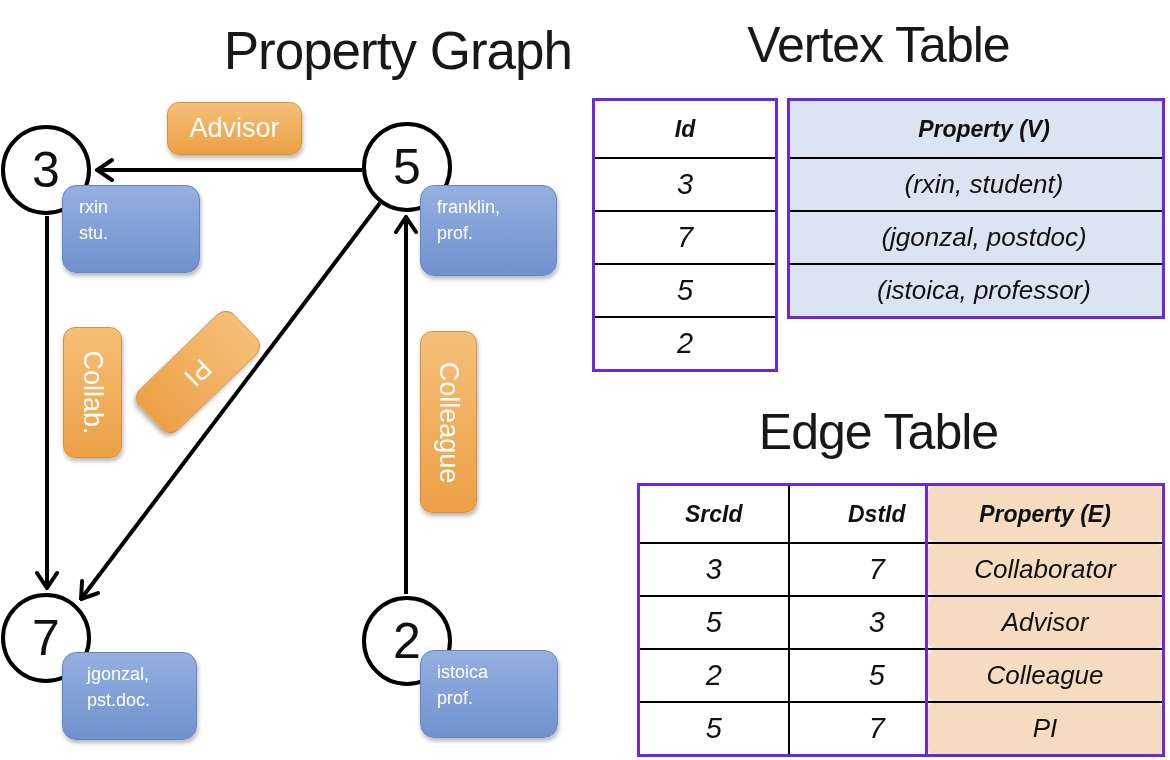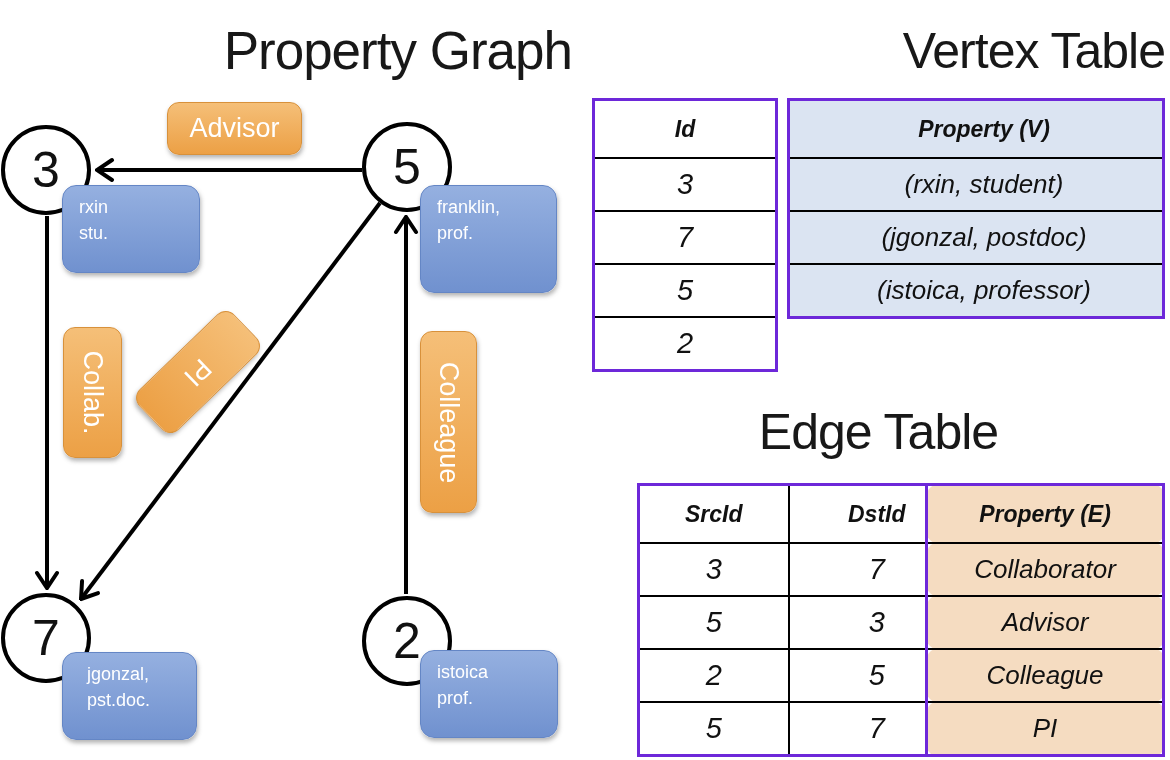--- a/index.html
+++ b/index.html
@@ -42,21 +42,21 @@
   td.prop{font-size:26px;}
   .bluefill th,.bluefill td{background:#dbe4f2;padding-left:16px;}
   .orangefill th,.orangefill td{background:#f5dcc1;border-radius:10px;}
 </style>
 </head>
 <body>
 
 <div class="canvas">
 
   <div class="title" style="left:0;top:20px;width:572px;font-size:53px;text-align:right;">Property Graph</div>
-  <div class="title" style="left:592px;top:22px;width:573px;text-align:right;">Vertex Table</div>
+  <div class="title" style="left:592px;top:16px;width:573px;">Vertex Table</div>
   <div class="title" style="left:592px;top:403px;width:573px;">Edge Table</div>
 
   <svg id="edges" width="580" height="760">
     <defs>
       <marker id="arrow" viewBox="-18 -13 20 26" refX="0" refY="0" markerWidth="20" markerHeight="26" markerUnits="userSpaceOnUse" orient="auto">
         <path d="M-15,-10 L0,0 L-15,10" fill="none" stroke="#000" stroke-width="4" stroke-linecap="round"></path>
       </marker>
     </defs>
     <line x1="362" y1="170" x2="97" y2="170" stroke="#000" stroke-width="4" marker-end="url(#arrow)"></line>
     <line x1="47" y1="216" x2="47" y2="588" stroke="#000" stroke-width="4" marker-end="url(#arrow)"></line>
@@ -87,21 +87,21 @@
     <span class="vtext">PI</span>
   </div>
   <div class="elabel" style="left:420px;top:331px;width:57px;height:182px;">
     <span class="vtext">Colleague</span>
   </div>
 
   <div class="vlabel" style="left:62px;top:185px;width:138px;height:88px;">
     <div>rxin</div>
     <div>stu.</div>
   </div>
-  <div class="vlabel" style="left:420px;top:185px;width:137px;height:108px;">
+  <div class="vlabel" style="left:420px;top:185px;width:137px;height:91px;">
     <div>franklin,</div>
     <div>prof.</div>
   </div>
   <div class="vlabel" style="left:62px;top:652px;width:135px;height:88px;padding-left:24px;">
     <div>jgonzal,</div>
     <div>pst.doc.</div>
   </div>
   <div class="vlabel" style="left:420px;top:650px;width:138px;height:88px;">
     <div>istoica</div>
     <div>prof.</div>

